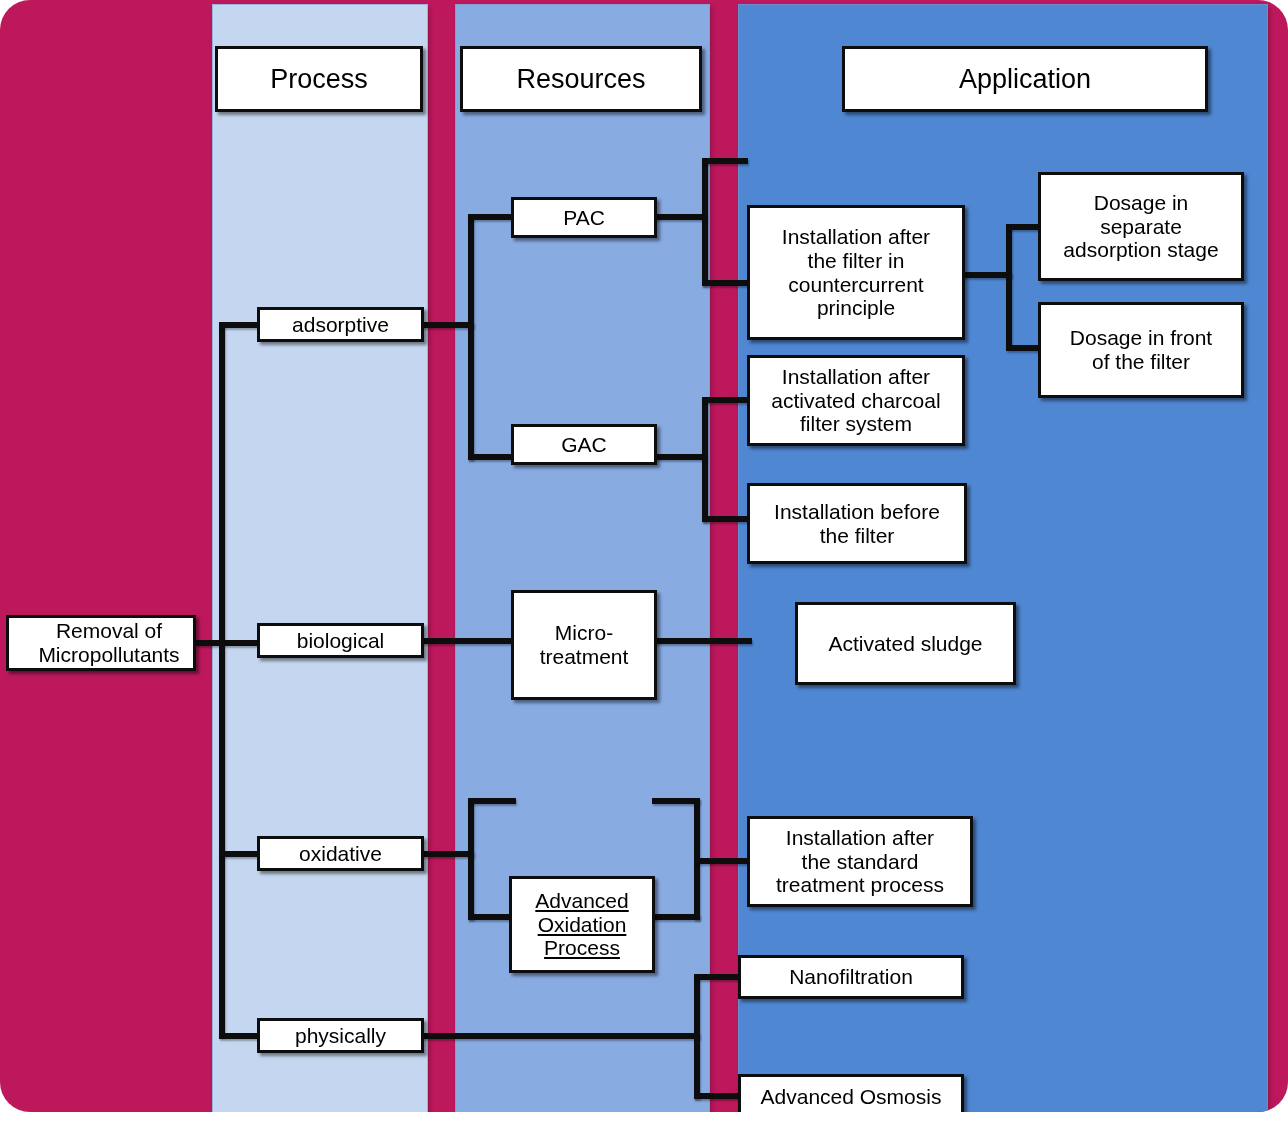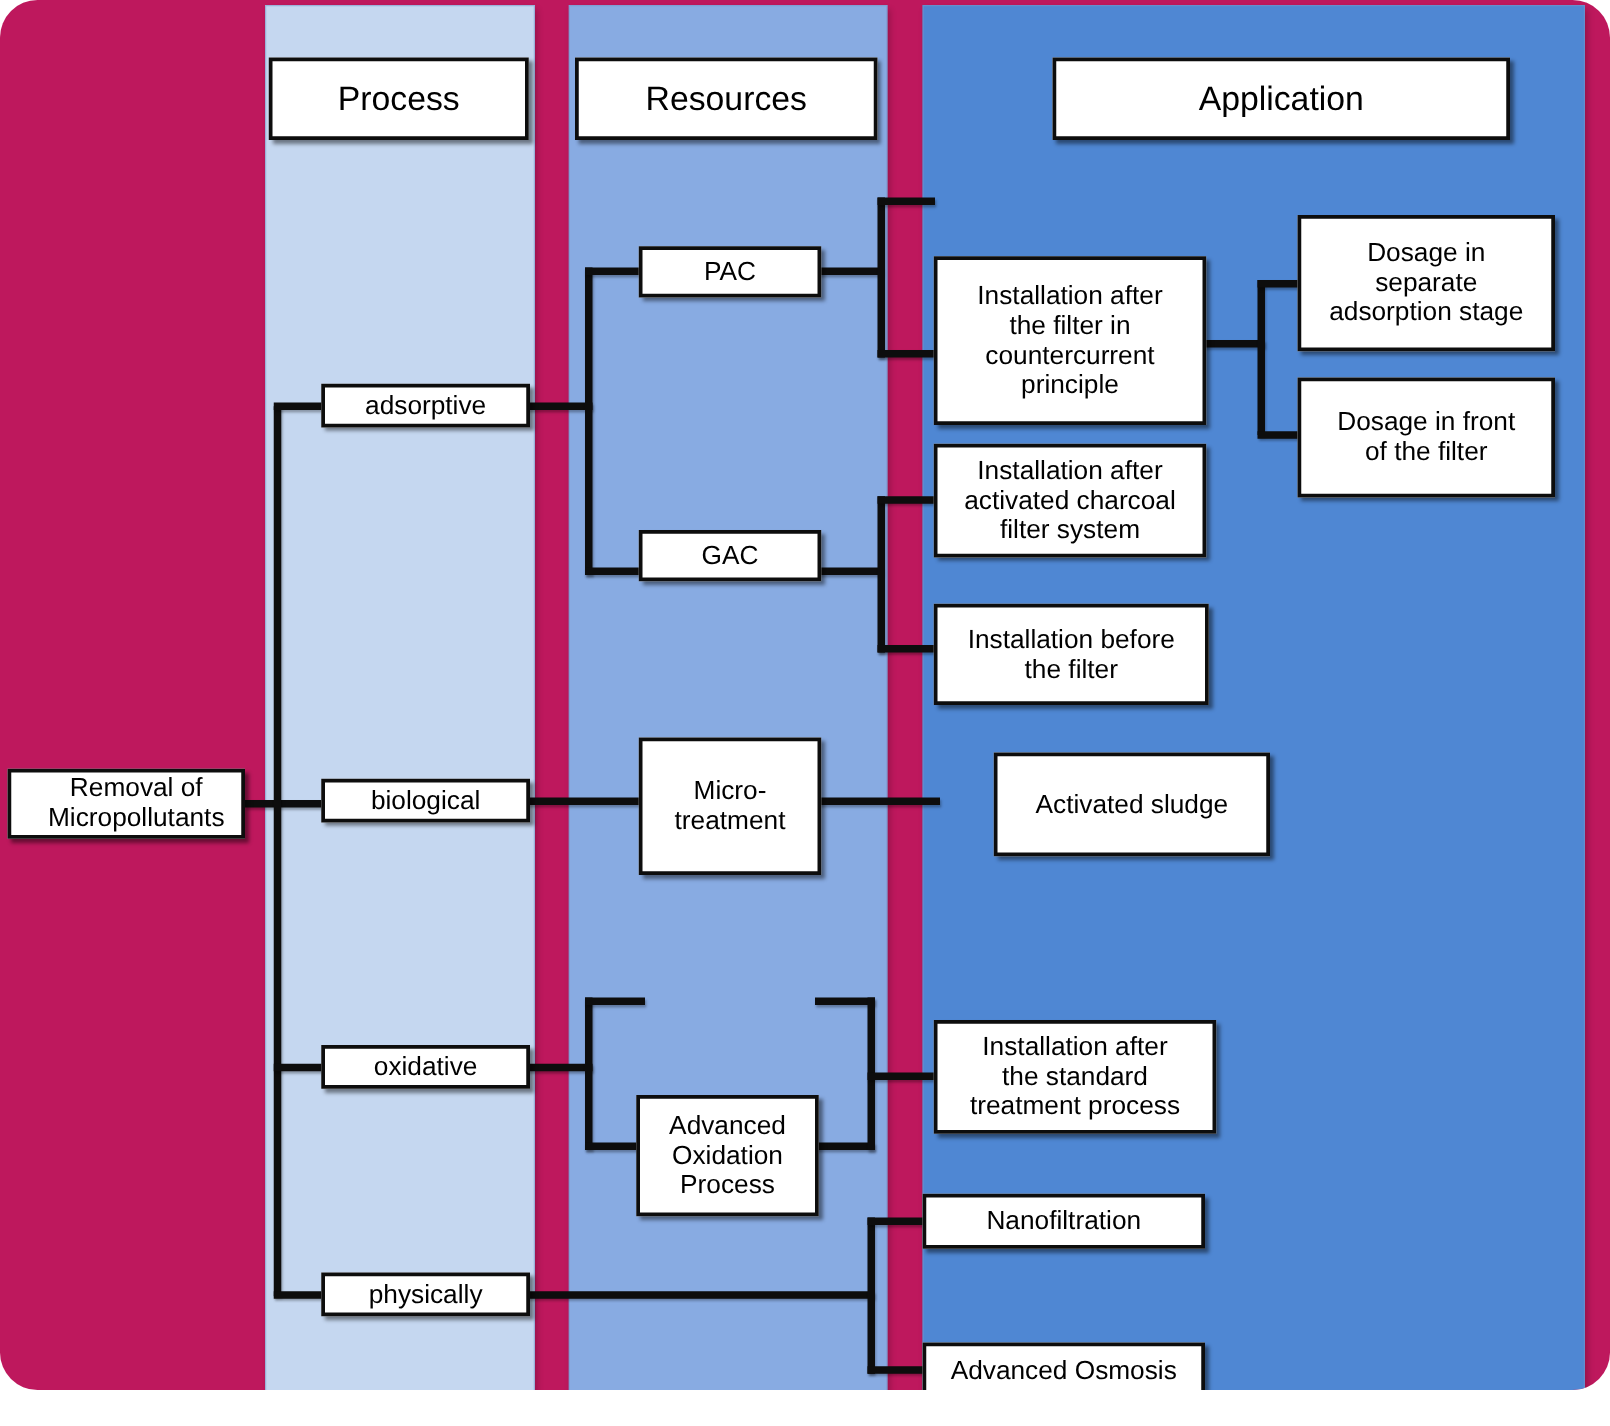--- a/index.html
+++ b/index.html
@@ -113,21 +113,21 @@
 
   <div class="node lvl" style="left:257px; top:307px; width:167px; height:35px;">adsorptive</div>
   <div class="node lvl" style="left:257px; top:623px; width:167px; height:35px;">biological</div>
   <div class="node lvl" style="left:257px; top:836px; width:167px; height:35px;">oxidative</div>
   <div class="node lvl" style="left:257px; top:1018px; width:167px; height:35px;">physically</div>
 
   <div class="node lvl" style="left:511px; top:197px; width:146px; height:41px;">PAC</div>
   <div class="node lvl" style="left:511px; top:424px; width:146px; height:41px;">GAC</div>
   <div class="node lvl" style="left:511px; top:590px; width:146px; height:110px; white-space:pre-line;">Micro-
 treatment</div>
-  <div class="node lvl" style="left:509px; top:876px; width:146px; height:97px; white-space:pre-line;">Advanced
+  <div class="node lvl" style="left:509px; top:876px; width:146px; height:97px; white-space:pre-line;text-decoration:underline;">Advanced
 Oxidation
 Process</div>
 
   <div class="node lvl" style="left:747px; top:205px; width:218px; height:135px; white-space:pre-line;">Installation after
 the filter in
 countercurrent
 principle</div>
   <div class="node lvl" style="left:747px; top:355px; width:218px; height:91px; white-space:pre-line;">Installation after
 activated charcoal
 filter system</div>

